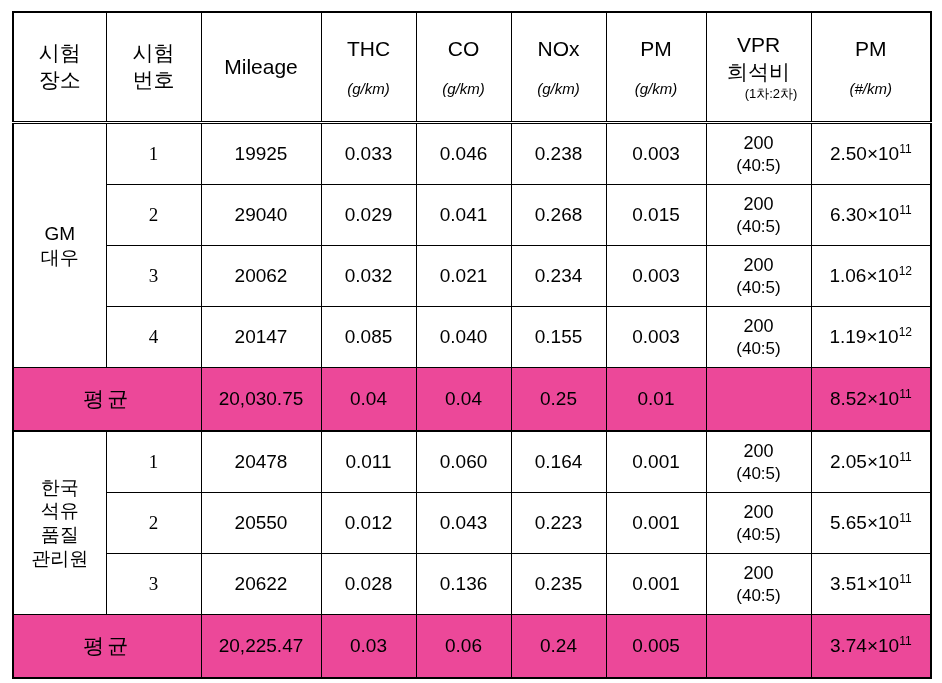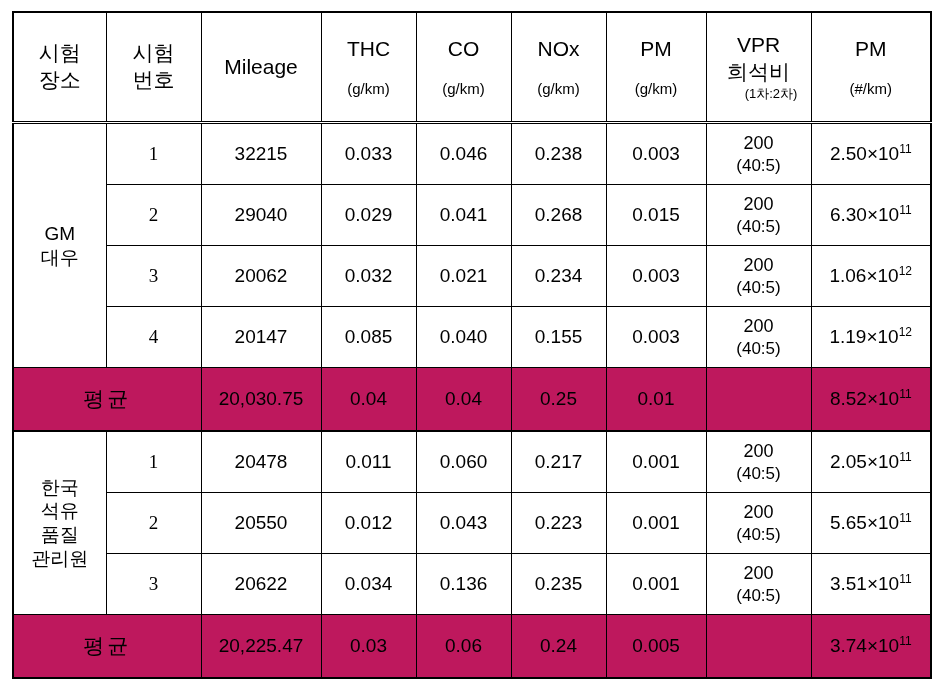--- a/index.html
+++ b/index.html
@@ -66,20 +66,21 @@
   .hdr-main {
     display: block;
     font-size: 21px;
     line-height: 1.3;
   }
   .hdr-sub {
     display: block;
     font-size: 15px;
     line-height: 1.35;
     margin-top: 17px;
+    font-style: italic;
   }
   .hdr-sub2 {
     display: block;
     font-size: 13px;
     line-height: 1.3;
     margin-left: 25px;
   }
   .hdr-ko {
     display: block;
     font-size: 21px;
@@ -104,21 +105,21 @@
     line-height: 1.15;
   }
   .vpr-top { display: block; font-size: 18px; }
   .vpr-bot { display: block; font-size: 17px; }
 
   .sci-base { font-size: 19px; }
   .sci-exp  { font-size: 12px; vertical-align: super; line-height: 0; }
 
   
   tr.avg-row td {
-    background: #be185d;
+    background: #ec4899;
     height: 62px;
   }
   tr.avg-row td.avg-label {
     font-size: 21px;
     letter-spacing: 3px;
   }
 
   
   tr.section-start td { border-top: 2px solid #000000; }
 </style>
@@ -181,21 +182,21 @@
     </thead>
 
     <tbody>
 
       <tr class="data-row">
         <td class="place-cell" rowspan="4">
           <span>GM</span><br>
           <span>대우</span>
         </td>
         <td class="testnum-cell">1</td>
-        <td class="value-cell">32215</td>
+        <td class="value-cell">19925</td>
         <td class="value-cell">0.033</td>
         <td class="value-cell">0.046</td>
         <td class="value-cell">0.238</td>
         <td class="value-cell">0.003</td>
         <td class="vpr-cell">
           <span class="vpr-top">200</span>
           <span class="vpr-bot">(40:5)</span>
         </td>
         <td>
           <span class="sci-base">2.50×10</span><span class="sci-exp">11</span>
@@ -267,21 +268,21 @@
         <td class="place-cell" rowspan="3">
           <span>한국</span><br>
           <span>석유</span><br>
           <span>품질</span><br>
           <span>관리원</span>
         </td>
         <td class="testnum-cell">1</td>
         <td class="value-cell">20478</td>
         <td class="value-cell">0.011</td>
         <td class="value-cell">0.060</td>
-        <td class="value-cell">0.217</td>
+        <td class="value-cell">0.164</td>
         <td class="value-cell">0.001</td>
         <td class="vpr-cell">
           <span class="vpr-top">200</span>
           <span class="vpr-bot">(40:5)</span>
         </td>
         <td>
           <span class="sci-base">2.05×10</span><span class="sci-exp">11</span>
         </td>
       </tr>
 
@@ -297,21 +298,21 @@
           <span class="vpr-bot">(40:5)</span>
         </td>
         <td>
           <span class="sci-base">5.65×10</span><span class="sci-exp">11</span>
         </td>
       </tr>
 
       <tr class="data-row">
         <td class="testnum-cell">3</td>
         <td class="value-cell">20622</td>
-        <td class="value-cell">0.034</td>
+        <td class="value-cell">0.028</td>
         <td class="value-cell">0.136</td>
         <td class="value-cell">0.235</td>
         <td class="value-cell">0.001</td>
         <td class="vpr-cell">
           <span class="vpr-top">200</span>
           <span class="vpr-bot">(40:5)</span>
         </td>
         <td>
           <span class="sci-base">3.51×10</span><span class="sci-exp">11</span>
         </td>

